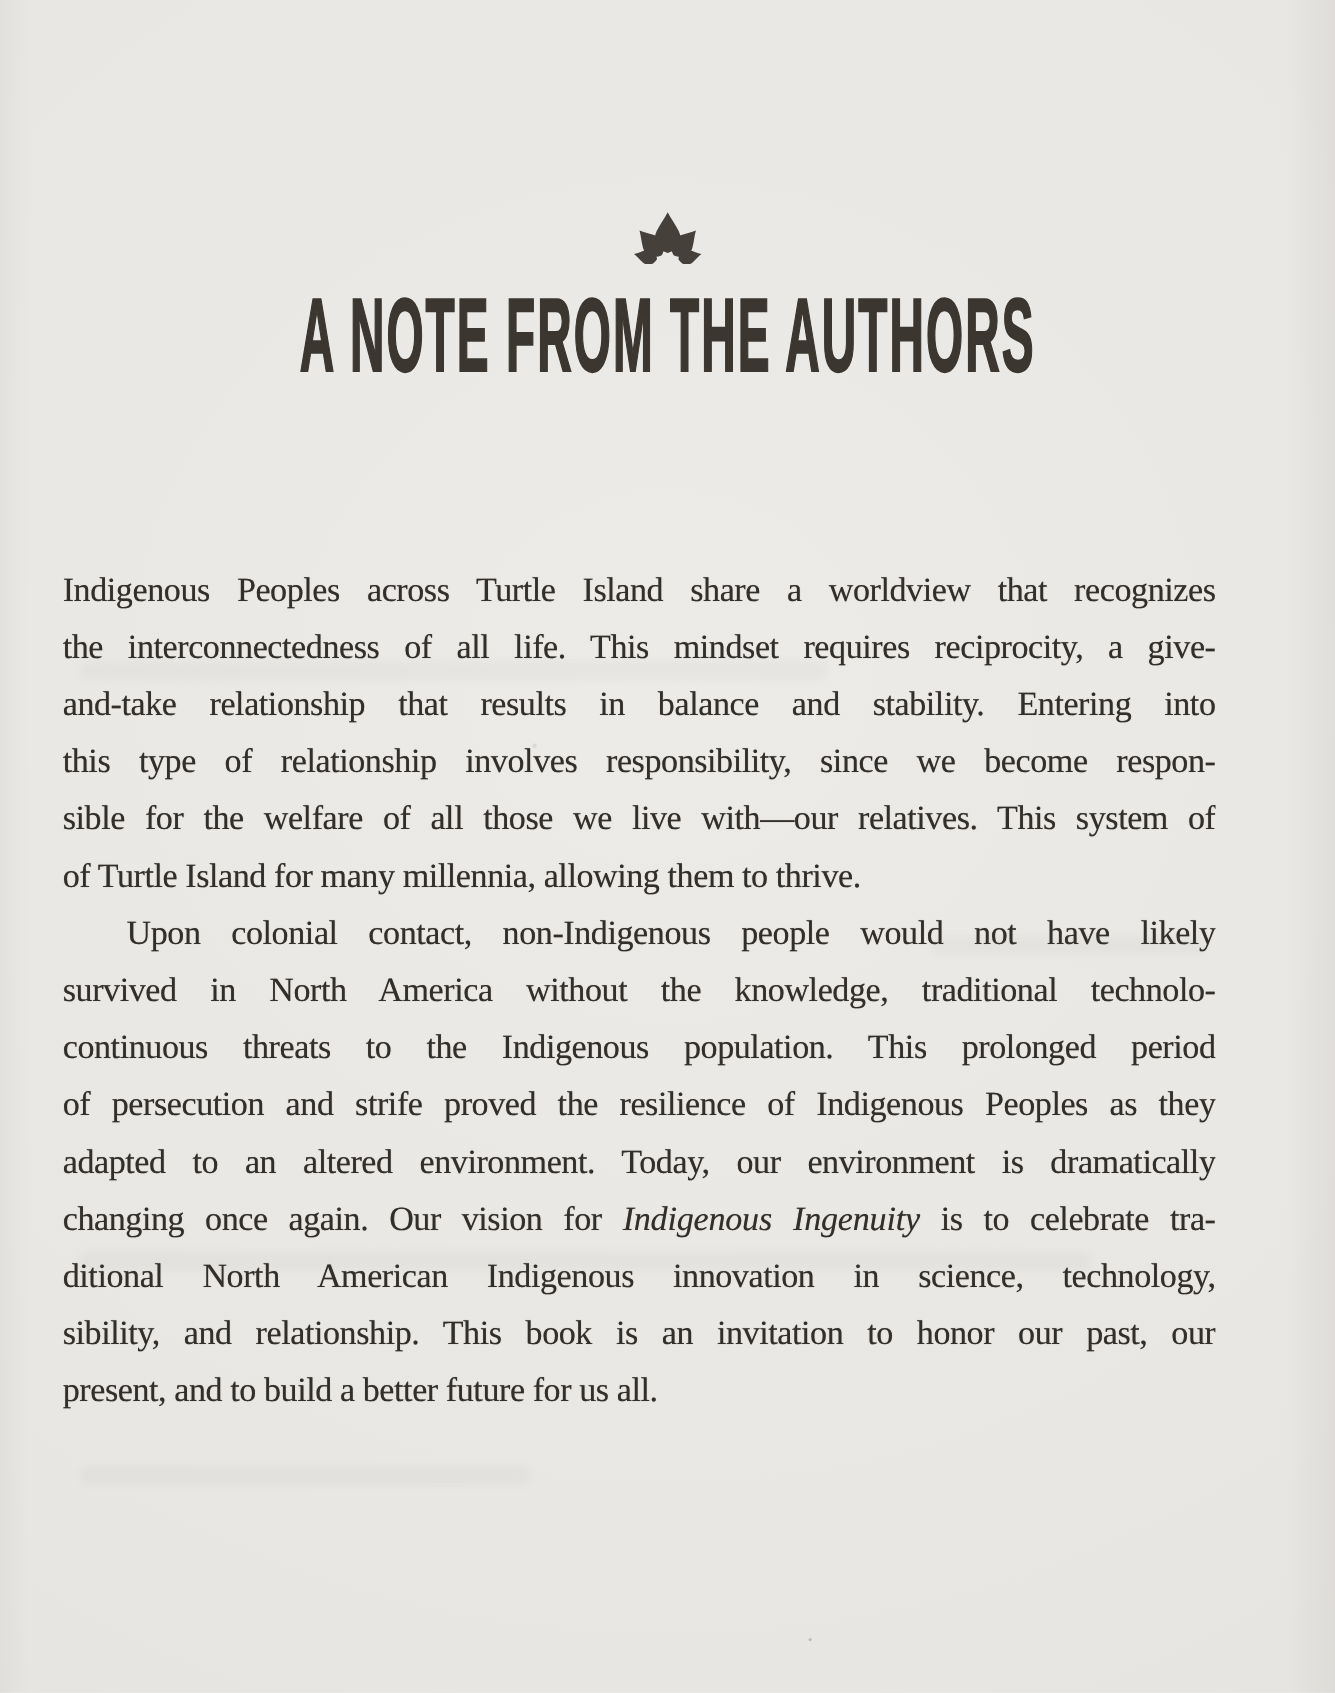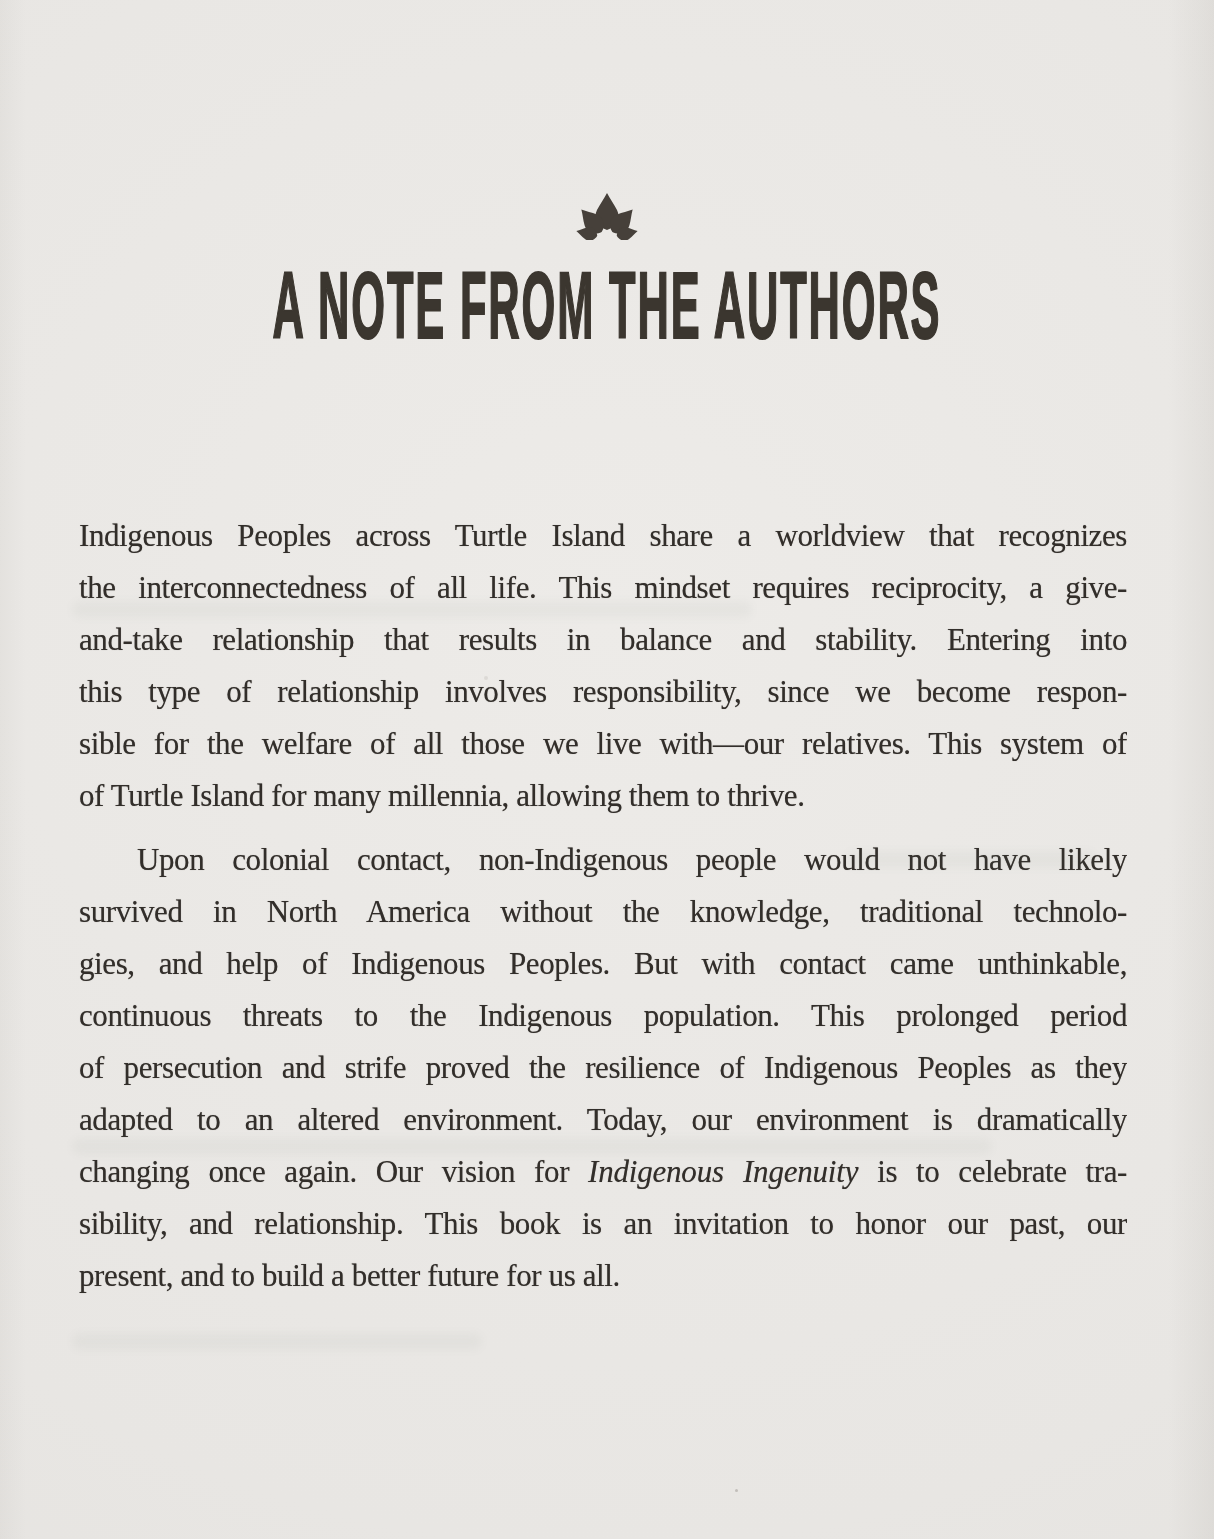--- a/index.html
+++ b/index.html
@@ -38,34 +38,34 @@
     letter-spacing: 3px;
     color: #3b362f;
     -webkit-text-stroke: 1.5px #3b362f;
     white-space: nowrap;
     transform: scale(0.62, 1.35);
     transform-origin: 50% 0;
   }
 
   
   .body-text {
-    position: absolute; left: 79px; top: 510px; width: 1048px;
+    position: absolute; left: 57px; top: 510px; width: 1048px;
     font-size: 31px; line-height: 52px;
     letter-spacing: -0.4px;
     color: #322e2a;
     text-shadow: 0 0 0.7px rgba(50,46,42,0.55);
   }
   .line {
     height: 52px;
     text-align: justify;
     text-align-last: justify;
     overflow: hidden;
   }
   .line.last { text-align-last: left; }
-  .line.indent { text-indent: 58px; margin-top: 12px; }
+  .line.indent { text-indent: 58px; }
   .line em { font-style: italic; letter-spacing: -0.2px; }
 
   
   .ghost {
     position: absolute; height: 17px;
     background: #67756a; opacity: 0.05;
     filter: blur(4px); border-radius: 8px;
   }
   .ghost.g1 { left: 72px;  top: 601px;  width: 680px; }
   .ghost.g2 { left: 846px; top: 851px;  width: 250px; }
@@ -106,25 +106,25 @@
 
   <div class="body-text">
       <div class="line"><span>Indigenous Peoples across Turtle Island share a worldview that recognizes</span></div>
       <div class="line"><span>the interconnectedness of all life. This mindset requires reciprocity, a give-</span></div>
       <div class="line"><span>and-take relationship that results in balance and stability. Entering into</span></div>
       <div class="line"><span>this type of relationship involves responsibility, since we become respon-</span></div>
       <div class="line"><span>sible for the welfare of all those we live with—our relatives. This system of</span></div>
       <div class="line last"><span>of Turtle Island for many millennia, allowing them to thrive.</span></div>
       <div class="line indent"><span>Upon colonial contact, non-Indigenous people would not have likely</span></div>
       <div class="line"><span>survived in North America without the knowledge, traditional technolo-</span></div>
-      <div class="line"><span>gies, and help of Indigenous Peoples. But with contact came unthinkable,</span></div>
       <div class="line"><span>continuous threats to the Indigenous population. This prolonged period</span></div>
       <div class="line"><span>of persecution and strife proved the resilience of Indigenous Peoples as they</span></div>
       <div class="line"><span>adapted to an altered environment. Today, our environment is dramatically</span></div>
       <div class="line"><span>changing once again. Our vision for </span><em>Indigenous Ingenuity</em><span> is to celebrate tra-</span></div>
+      <div class="line"><span>ditional North American Indigenous innovation in science, technology,</span></div>
       <div class="line"><span>sibility, and relationship. This book is an invitation to honor our past, our</span></div>
       <div class="line last"><span>present, and to build a better future for us all.</span></div>
     </div>
 
   <div class="ghost g1"></div>
   <div class="ghost g2"></div>
   <div class="ghost g3"></div>
   <div class="ghost g4"></div>
   <div class="speck s1"></div>
   <div class="speck s2"></div>

